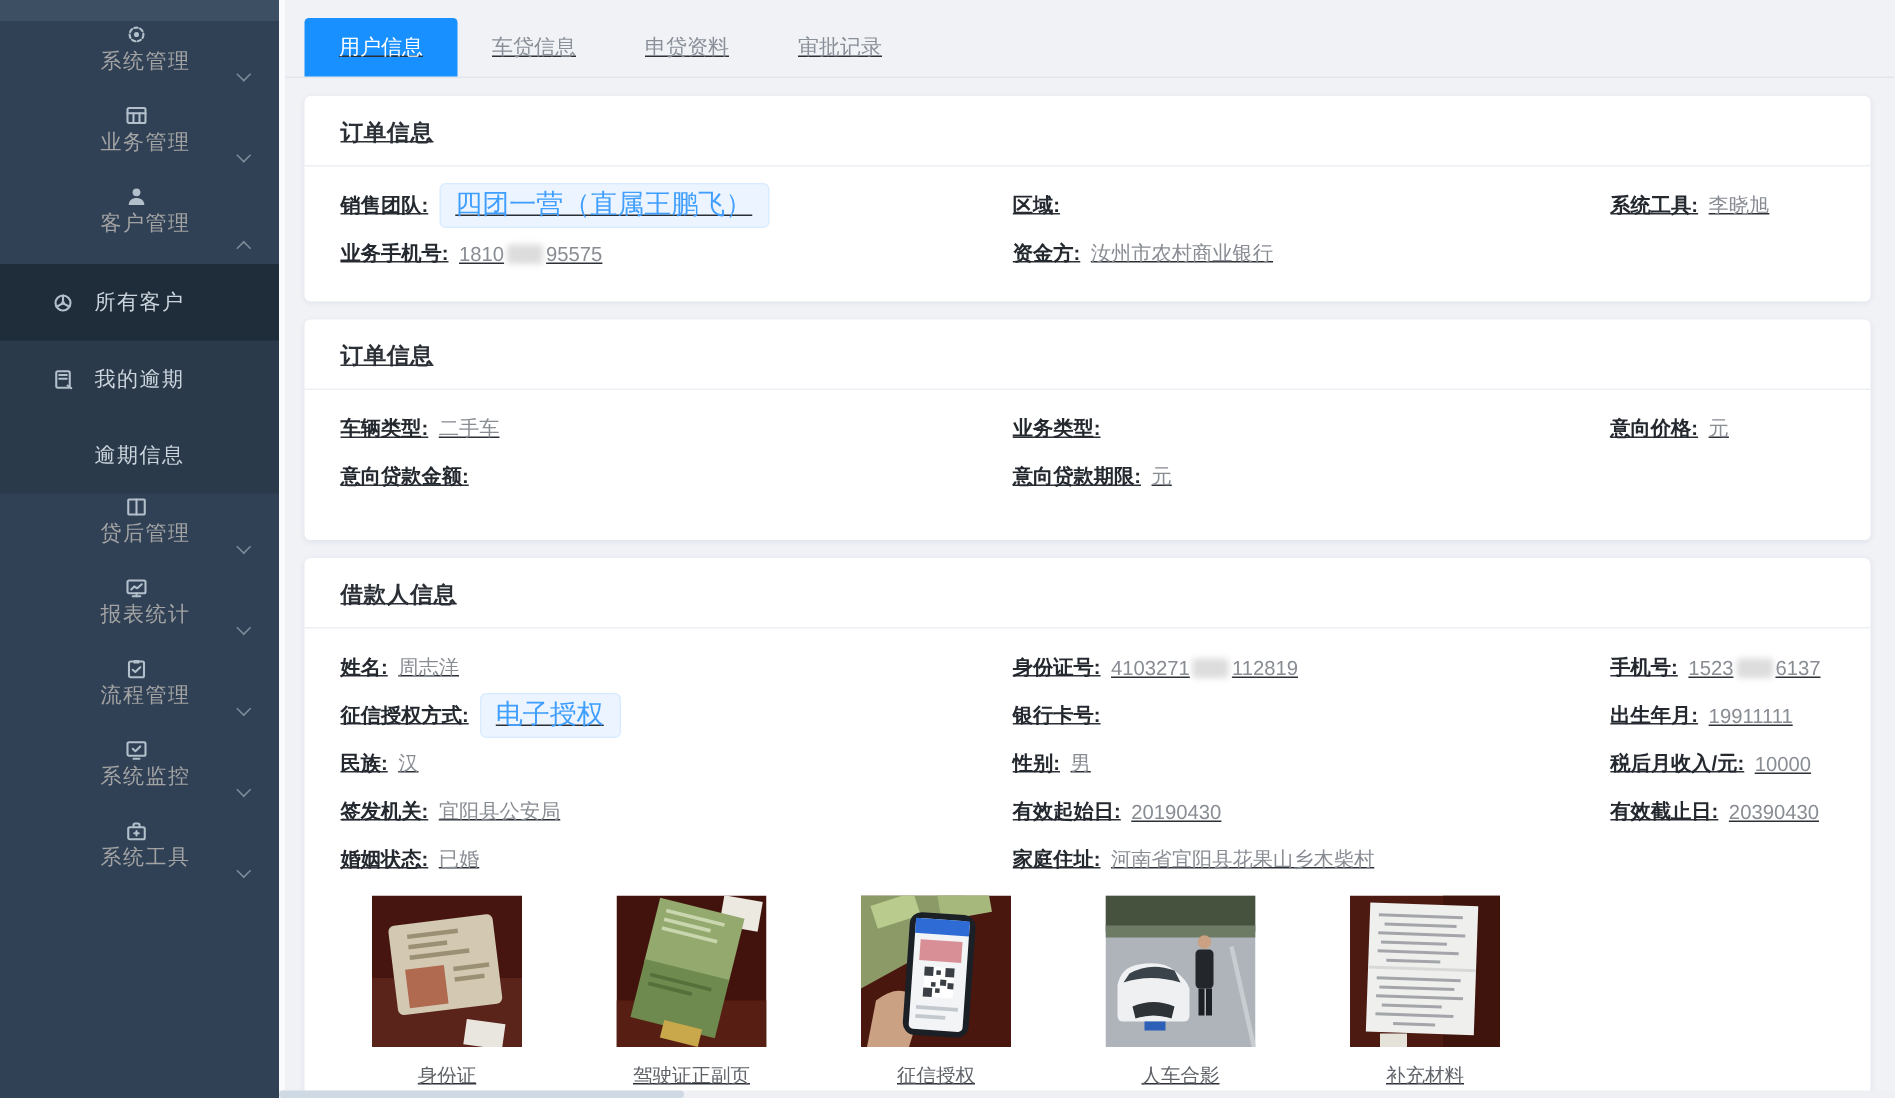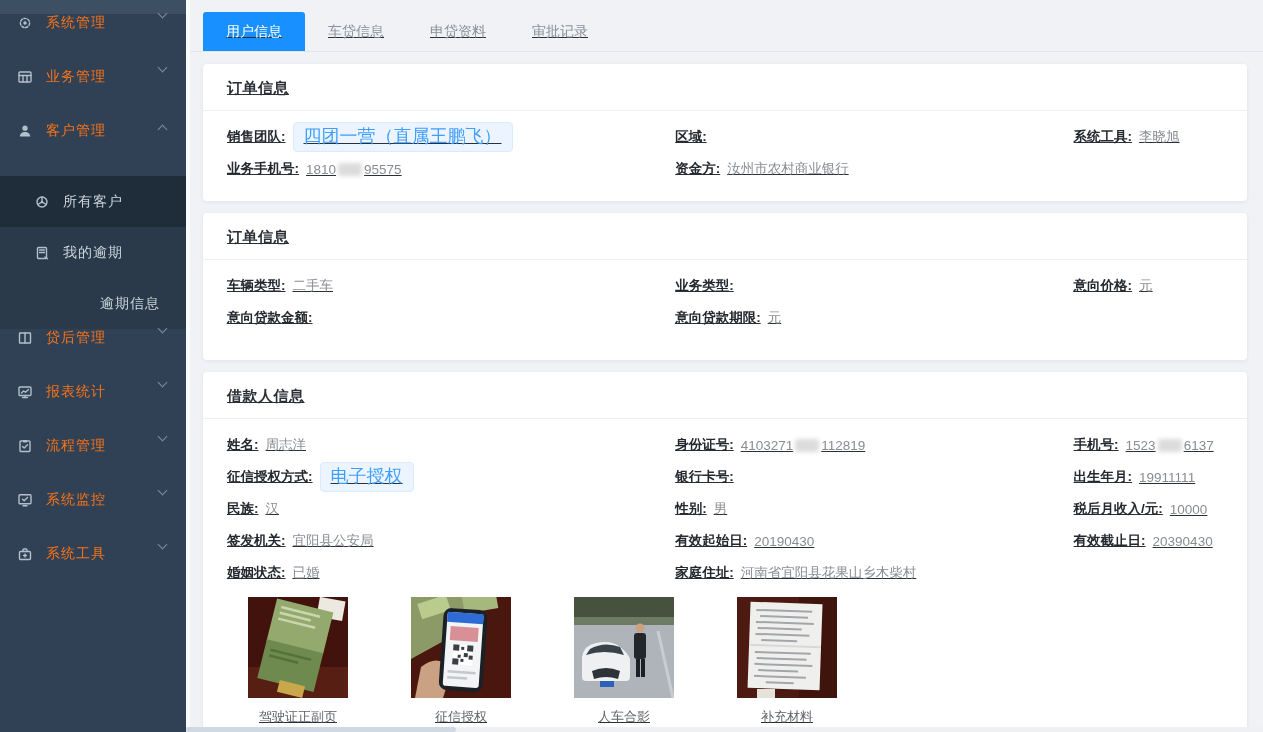--- a/index.html
+++ b/index.html
@@ -5,30 +5,30 @@
   * { margin:0; padding:0; box-sizing:border-box; }
   html,body { width:1263px; height:732px; }
   body {
     overflow:hidden; display:flex;
     font-family:"Liberation Sans","DejaVu Sans",sans-serif;
     background:#f0f2f6; color:#2b2f36;
   }
   
   .sidebar { width:186px; flex:none; height:100%; background:#304156; position:relative; }
   .side-top { height:14px; background:#3d4f63; }
-  .side-item { height:54px; display:flex; padding:0 20px 0 16px; cursor:pointer; color:#f97316; }
+  .side-item { height:54px; display:flex; align-items:center; padding:0 20px 0 16px; cursor:pointer; color:#a3a3a3;flex-direction:column; }
   .slabel { font-size:14px; margin-left:12px; letter-spacing:1px; white-space:nowrap; }
   .sicon { width:18px; height:18px; flex:none; display:flex; align-items:center; justify-content:center; }
   .sicon svg { width:16px; height:16px; stroke:#b3bfca; fill:none; stroke-width:1.4; stroke-linecap:round; stroke-linejoin:round; }
   .chev { margin-left:auto; width:7px; height:7px; border-left:1.6px solid #7e8c9a; border-bottom:1.6px solid #7e8c9a; transform:rotate(-45deg); margin-top:-4px; }
   .chev.up { transform:rotate(135deg); margin-top:4px; }
   .submenu { background:#2a3a4a; }
   .sub-item { height:51px; display:flex; align-items:center; padding-left:33px; color:#ccd5dd; cursor:pointer; }
   .sub-item.active { background:#1f2d3b; }
-  .sub-item.noicon { padding-left:100px; }
+  .sub-item.noicon { padding-left:63px; }
   
   .main { flex:1; height:100%; position:relative; overflow:hidden;text-decoration:underline; }
   .vstrip { position:absolute; left:0; top:0; bottom:0; width:4px; background:#fafbfd; }
   .tabbar { height:52px; display:flex; align-items:flex-end; padding-left:17px; border-bottom:1px solid #e2e6ec; }
   .tab { height:39px; line-height:39px; padding:0 23px; font-size:14px; color:#8a9099; cursor:pointer; white-space:nowrap; }
   .tab.active { background:#1890ff; color:#ffffff; border-radius:3px 3px 0 0; }
   
   .card { background:#ffffff; border-radius:4px; margin:12px 16px 11px 17px; box-shadow:0 1px 4px rgba(15,35,95,.07); }
   .card-title { font-size:15px; font-weight:bold; color:#2b2f36; padding:15px 24px 12px; border-bottom:1px solid #ecf0f4; letter-spacing:.5px; }
   .card-body { padding:10px 24px 16px; }
@@ -326,20 +326,37 @@
         </div>
         <div class="field">
           <span class="flabel">家庭住址:</span>
           <span class="fvalue">河南省宜阳县花果山乡木柴村</span>
         </div>
         <div class="field"></div>
       </div>
 
       <div class="photos">
 
+        <div class="photo">
+          <svg viewBox="0 0 100 101">
+            <rect width="100" height="101" fill="#46150f"></rect>
+            <rect y="55" width="100" height="46" fill="#5a241a"></rect>
+            <rect x="62" y="84" width="26" height="17" fill="#e9e6df" transform="rotate(8 75 92)"></rect>
+            <g transform="rotate(-7 50 47)">
+              <rect x="14" y="16" width="70" height="60" rx="4" fill="#d3c9b2"></rect>
+              <rect x="26" y="23" width="34" height="3" fill="#9b8f74"></rect>
+              <rect x="26" y="30" width="26" height="3" fill="#9b8f74"></rect>
+              <rect x="26" y="37" width="40" height="3" fill="#9b8f74"></rect>
+              <rect x="22" y="46" width="26" height="26" fill="#b06a50"></rect>
+              <rect x="54" y="48" width="24" height="3" fill="#9b8f74"></rect>
+              <rect x="54" y="55" width="20" height="3" fill="#9b8f74"></rect>
+            </g>
+          </svg>
+          <div class="pcap">身份证</div>
+        </div>
 
         <div class="photo">
           <svg viewBox="0 0 100 101">
             <rect width="100" height="101" fill="#42120c"></rect>
             <rect y="70" width="100" height="31" fill="#571f14"></rect>
             <rect x="70" y="2" width="26" height="20" fill="#ece9e1" transform="rotate(10 83 12)"></rect>
             <g transform="rotate(14 50 50)">
               <rect x="18" y="8" width="58" height="44" fill="#93a96e"></rect>
               <rect x="18" y="50" width="58" height="40" fill="#6f8a4e"></rect>
               <rect x="24" y="14" width="40" height="2.5" fill="#c9d6ae"></rect>

